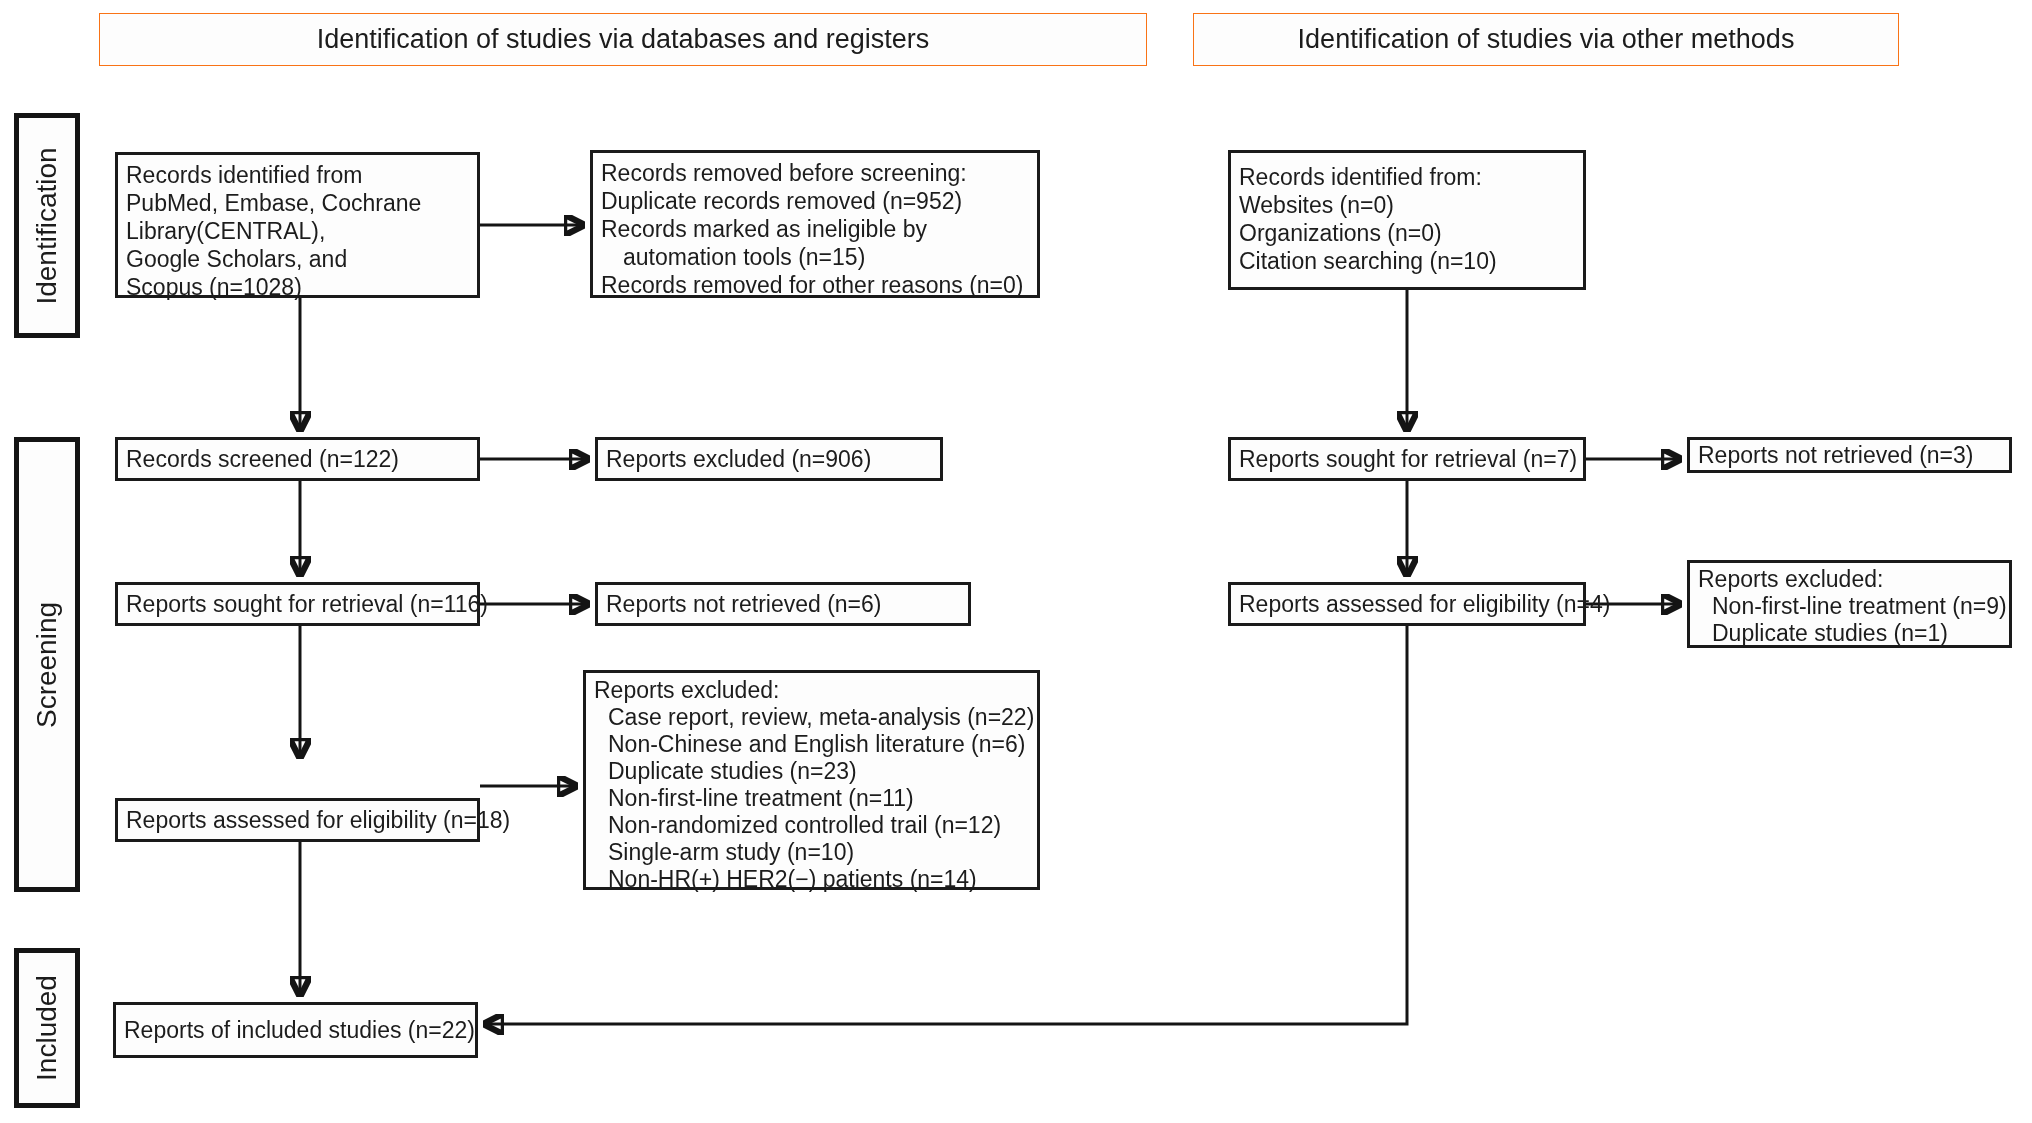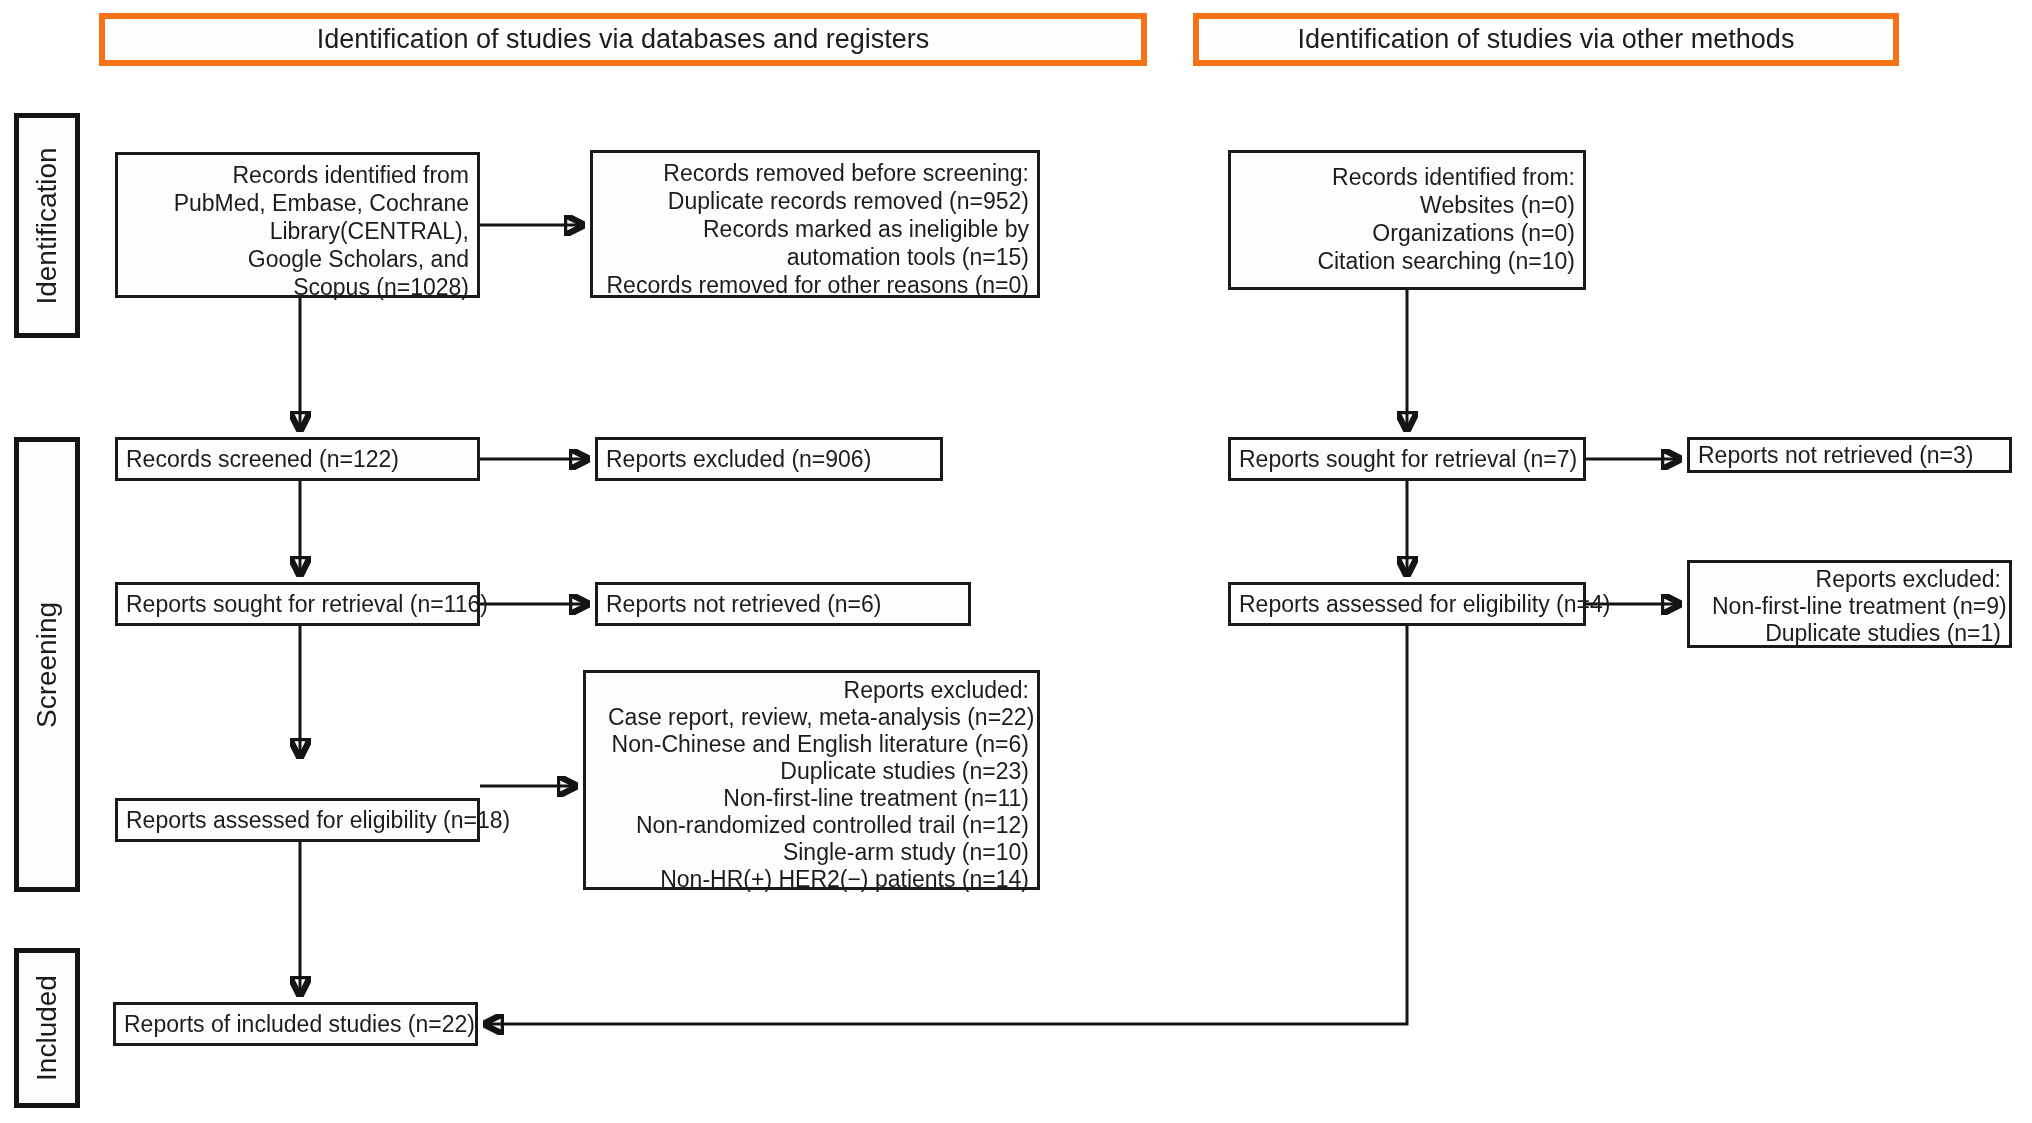--- a/index.html
+++ b/index.html
@@ -20,27 +20,27 @@
     font-size: 23px;
     line-height: 28px;
   }
   .single {
     display: flex;
     align-items: center;
     padding: 0 8px;
     white-space: nowrap;
   }
   .multi { padding: 6px 8px; }
-  .ln { white-space: nowrap; text-align: right; }
+  .ln { white-space: nowrap; }
   .indent { padding-left: 22px; }
   .item-indent { padding-left: 14px; }
   .header-box {
     position: absolute;
     background: #fdfdfd;
-    border: 6px solid #f97316;
+    border: 1px solid #f97316;
     box-sizing: border-box;
     display: flex;
     align-items: center;
     justify-content: center;
     font-size: 27px;
   }
   .stage-box {
     position: absolute;
     background: #fdfdfd;
     border: 5px solid #141414;
@@ -148,21 +148,21 @@
     <div class="ln">Reports excluded:</div>
     <div class="ln item-indent">Case report, review, meta-analysis (n=22)</div>
     <div class="ln item-indent">Non-Chinese and English literature (n=6)</div>
     <div class="ln item-indent">Duplicate studies (n=23)</div>
     <div class="ln item-indent">Non-first-line treatment (n=11)</div>
     <div class="ln item-indent">Non-randomized controlled trail (n=12)</div>
     <div class="ln item-indent">Single-arm study (n=10)</div>
     <div class="ln item-indent">Non-HR(+) HER2(−) patients (n=14)</div>
   </div>
 
-  <div class="box single" style="left:113px; top:1002px; width:365px; height:44px;">
+  <div class="box single" style="left:113px; top:1002px; width:365px; height:56px;">
     <span>Reports of included studies (n=22)</span>
   </div>
 
   <div class="box multi" style="left:1228px; top:150px; width:358px; height:140px; padding-top:10px;">
     <div class="ln">Records identified from:</div>
     <div class="ln">Websites (n=0)</div>
     <div class="ln">Organizations (n=0)</div>
     <div class="ln">Citation searching (n=10)</div>
   </div>
 

